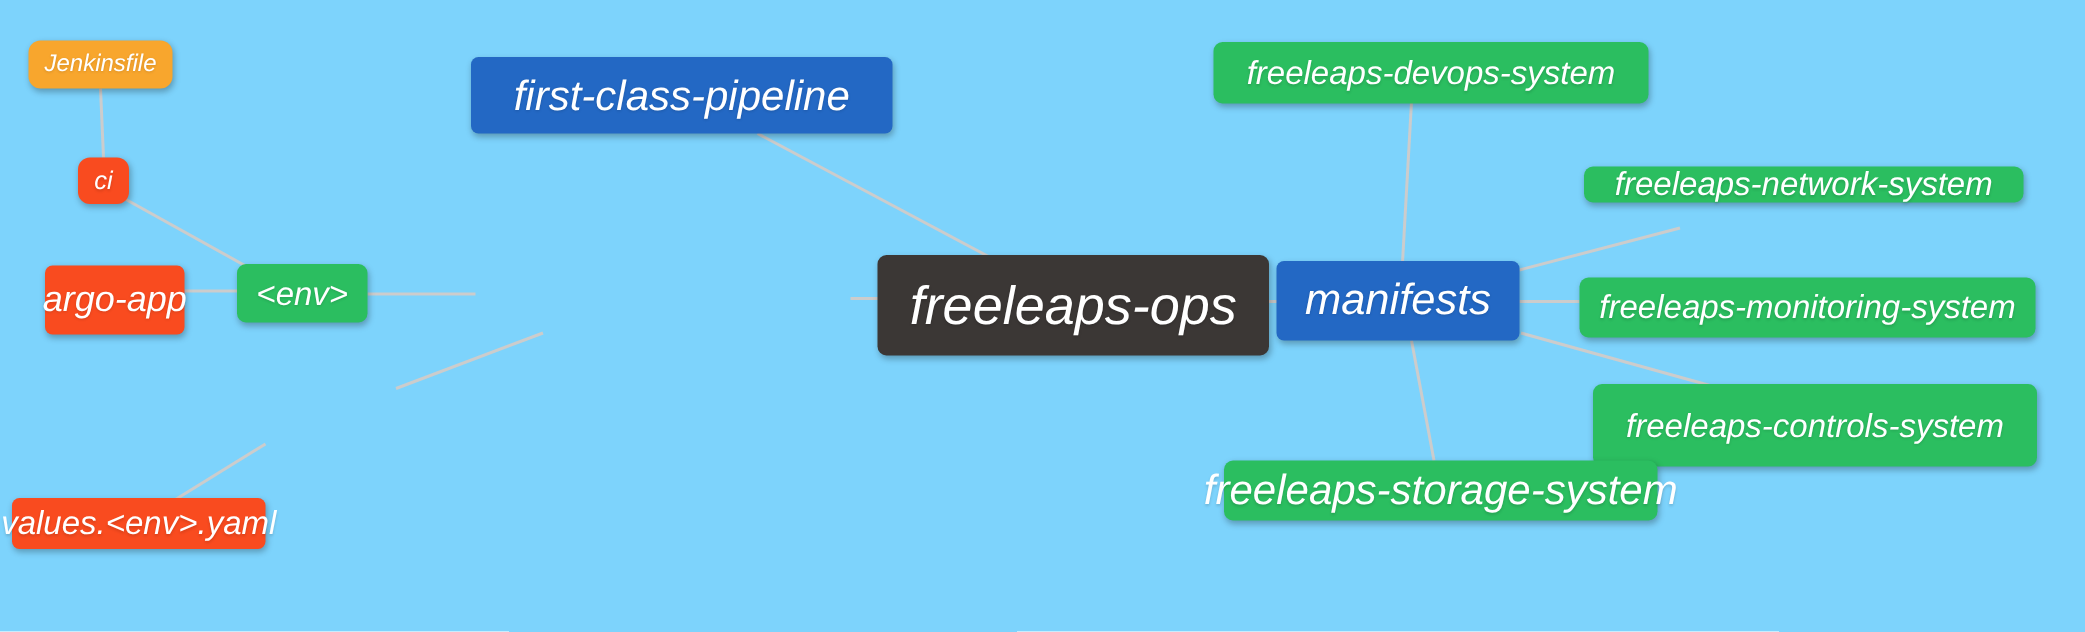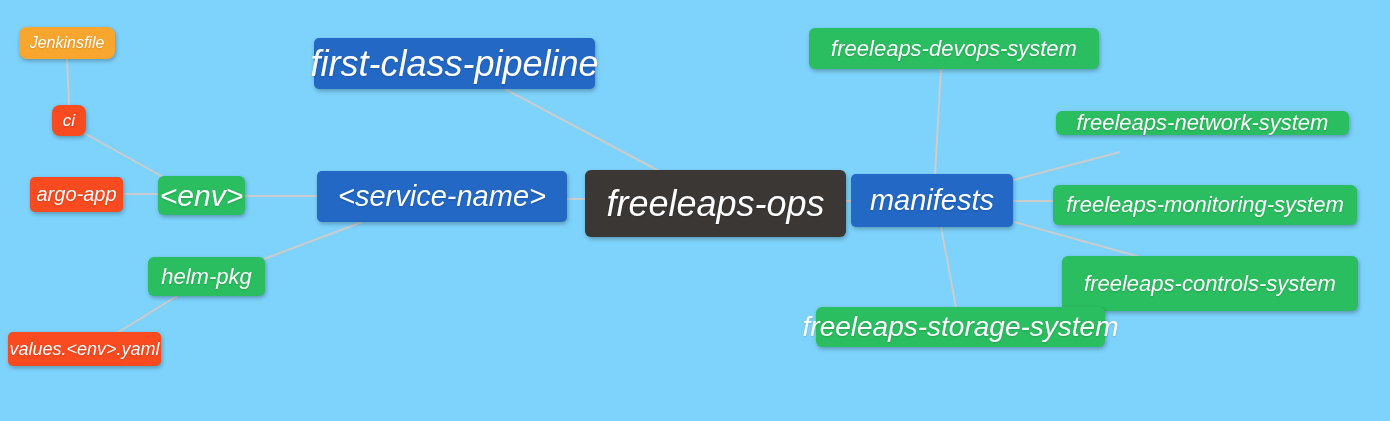--- a/index.html
+++ b/index.html
@@ -65,31 +65,29 @@
     <line x1="1013" y1="180" x2="1120" y2="152"></line>
     <line x1="1013" y1="201" x2="1053" y2="201"></line>
     <line x1="1014" y1="222" x2="1140" y2="257"></line>
     <line x1="941" y1="227" x2="956" y2="307"></line>
   </svg>
 
   <div class="node orange" style="left:19px;  top:27px;  width:96px;  height:32px; font-size:16px;">Jenkinsfile</div>
 
   <div class="node red" style="left:52px;  top:105px; width:34px;  height:31px; font-size:17px; border-radius:8px;">ci</div>
 
-  <div class="node red" style="left:30px;  top:177px; width:93px;  height:35px; font-size:20px;">argo-app</div>
+  <div class="node red" style="left:30px;  top:177px; width:93px;  height:46px; font-size:24px;">argo-app</div>
 
-  <div class="node green" style="left:158px; top:176px; width:87px;  height:39px; font-size:30px;">&lt;env&gt;</div>
+  <div class="node green" style="left:158px; top:176px; width:87px;  height:39px; font-size:22px;">&lt;env&gt;</div>
 
-  <div class="node blue" style="left:314px; top:38px;  width:281px; height:51px; font-size:36px;">first-class-pipeline</div>
+  <div class="node blue" style="left:314px; top:38px;  width:281px; height:51px; font-size:28px;">first-class-pipeline</div>
 
-  <div class="node blue" style="left:317px; top:171px; width:250px; height:51px; font-size:29px;">&lt;service-name&gt;</div>
 
-  <div class="node green" style="left:148px; top:257px; width:117px; height:39px; font-size:22px;">helm-pkg</div>
 
-  <div class="node red" style="left:8px;   top:332px; width:153px; height:34px; font-size:18px;">values.&lt;env&gt;.yaml</div>
+  <div class="node red" style="left:8px;   top:332px; width:169px; height:34px; font-size:22px;">values.&lt;env&gt;.yaml</div>
 
   <div class="node dark" style="left:585px; top:170px; width:261px; height:67px; font-size:36px;">freeleaps-ops</div>
 
   <div class="node blue" style="left:851px; top:174px; width:162px; height:53px; font-size:29px;">manifests</div>
 
   <div class="node green" style="left:797px; top:28px;  width:290px; height:41px; font-size:22px;margin-left:12px;">freeleaps-devops-system</div>
 
   <div class="node green" style="left:1056px; top:111px; width:293px; height:24px; font-size:22px;">freeleaps-network-system</div>
 
   <div class="node green" style="left:1053px; top:185px; width:304px; height:40px; font-size:22px;">freeleaps-monitoring-system</div>

